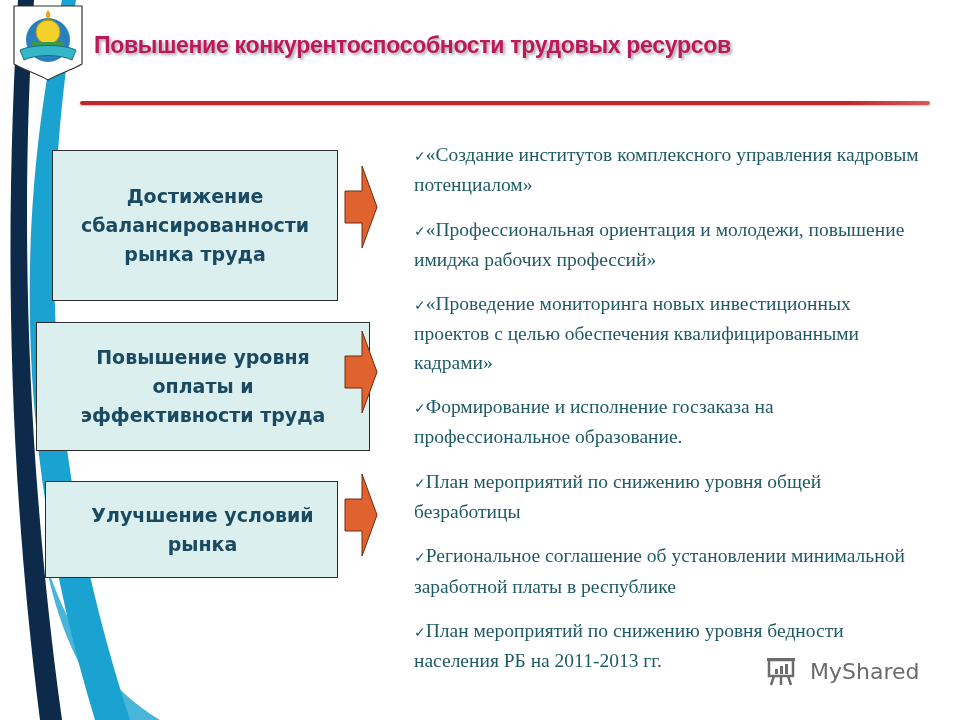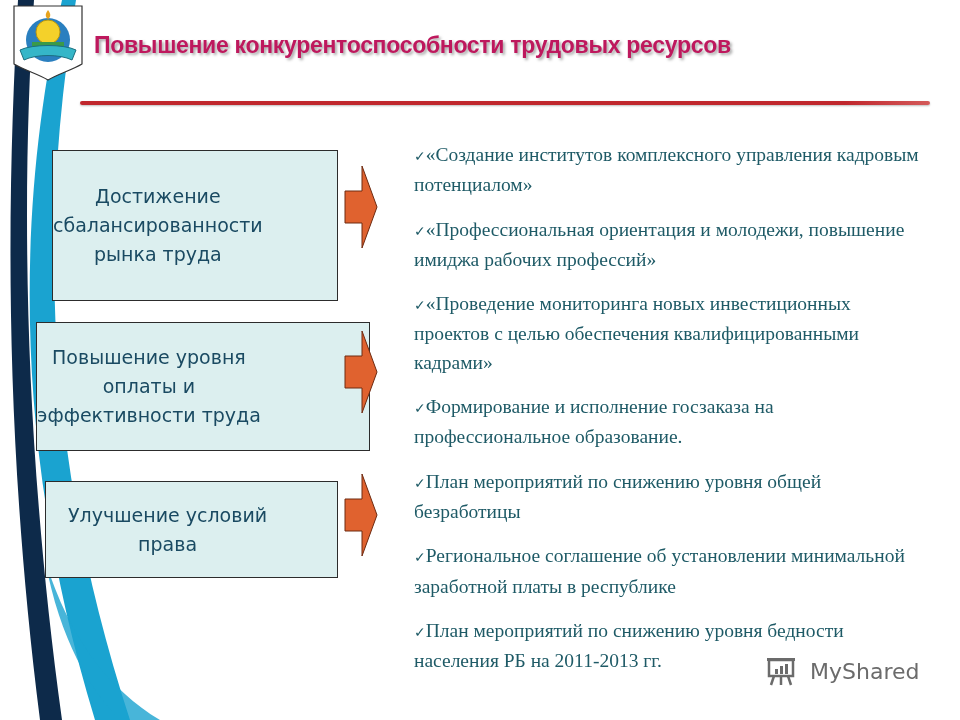--- a/index.html
+++ b/index.html
@@ -1,21 +1,21 @@
 <!DOCTYPE html>
 <html><head>
 <meta charset="utf-8">
 <style>
   html, body { margin:0; padding:0; }
   body { width:960px; height:720px; background:#ffffff; position:relative; overflow:hidden; font-family:"Liberation Sans", sans-serif; }
   .deco { position:absolute; left:0; top:0; width:960px; height:720px; pointer-events:none; }
   .emblem { position:absolute; left:12px; top:4px; width:72px; height:78px; }
   .title { position:absolute; left:94px; top:32px; font-family:Liberation Sans, sans-serif; font-weight:bold; font-size:23px; color:#be185d; letter-spacing:-0.3px; text-shadow:2px 2px 3px rgba(0,0,0,0.35); white-space:nowrap; }
   .rule { position:absolute; left:80px; top:101px; width:850px; height:4px; background:linear-gradient(to right, #c0272d 0%, #c0272d 90%, #d45a5a 100%); border-radius:2px; box-shadow:0 1px 2px rgba(0,0,0,0.25); }
-  .box { position:absolute; background:#dcefef; border:1.5px solid #2c2c2c; box-sizing:border-box; display:flex; align-items:center; text-align:center; font-family:"DejaVu Sans", sans-serif; font-weight:normal; color:#1a4a62; font-size:19px; line-height:29px; }
+  .box { position:absolute; background:#dcefef; border:1.5px solid #2c2c2c; box-sizing:border-box; display:flex; align-items:center; justify-content:center; text-align:center; font-family:"DejaVu Sans", sans-serif; font-weight:bold; color:#1a4a62; font-size:19px; line-height:29px; }
   .box span { display:block; }
   .arrow { position:absolute; width:34px; height:84px; }
   .bullets { position:absolute; left:398px; top:125px; width:540px; font-family:"Liberation Serif", serif; font-size:19.5px; line-height:28.3px; color:#1e5a66; }
   .bullet { margin:16px; }
   .check { font-size:14px; color:#1e5a66; }
   .watermark { position:absolute; left:766px; top:656px; display:flex; align-items:center; gap:14px; }
   .watermark-text { font-family:"DejaVu Sans", sans-serif; font-size:22px; color:#6b6b6b; }
 </style>
 </head>
 <body>
@@ -48,21 +48,21 @@
 <div class="box" style="left:36px; top:322px; width:334px; height:129px;">
   <div>
     <span>Повышение уровня</span>
     <span>оплаты и</span>
     <span>эффективности труда</span>
   </div>
 </div>
 <div class="box" style="left:45px; top:481px; width:293px; height:97px;padding-left:22px;">
   <div>
     <span>Улучшение условий</span>
-    <span>права</span>
+    <span>рынка</span>
   </div>
 </div>
 
 <svg class="arrow" style="left:344px; top:165px;" viewBox="0 0 34 84">
   <path d="M1 26 H18 V1 L33 42 L18 83 V58 H1 Z" fill="#e0622f" stroke="#6e2a10" stroke-width="1"></path>
 </svg>
 <svg class="arrow" style="left:344px; top:330px;" viewBox="0 0 34 84">
   <path d="M1 26 H18 V1 L33 42 L18 83 V58 H1 Z" fill="#e0622f" stroke="#6e2a10" stroke-width="1"></path>
 </svg>
 <svg class="arrow" style="left:344px; top:473px;" viewBox="0 0 34 84">

